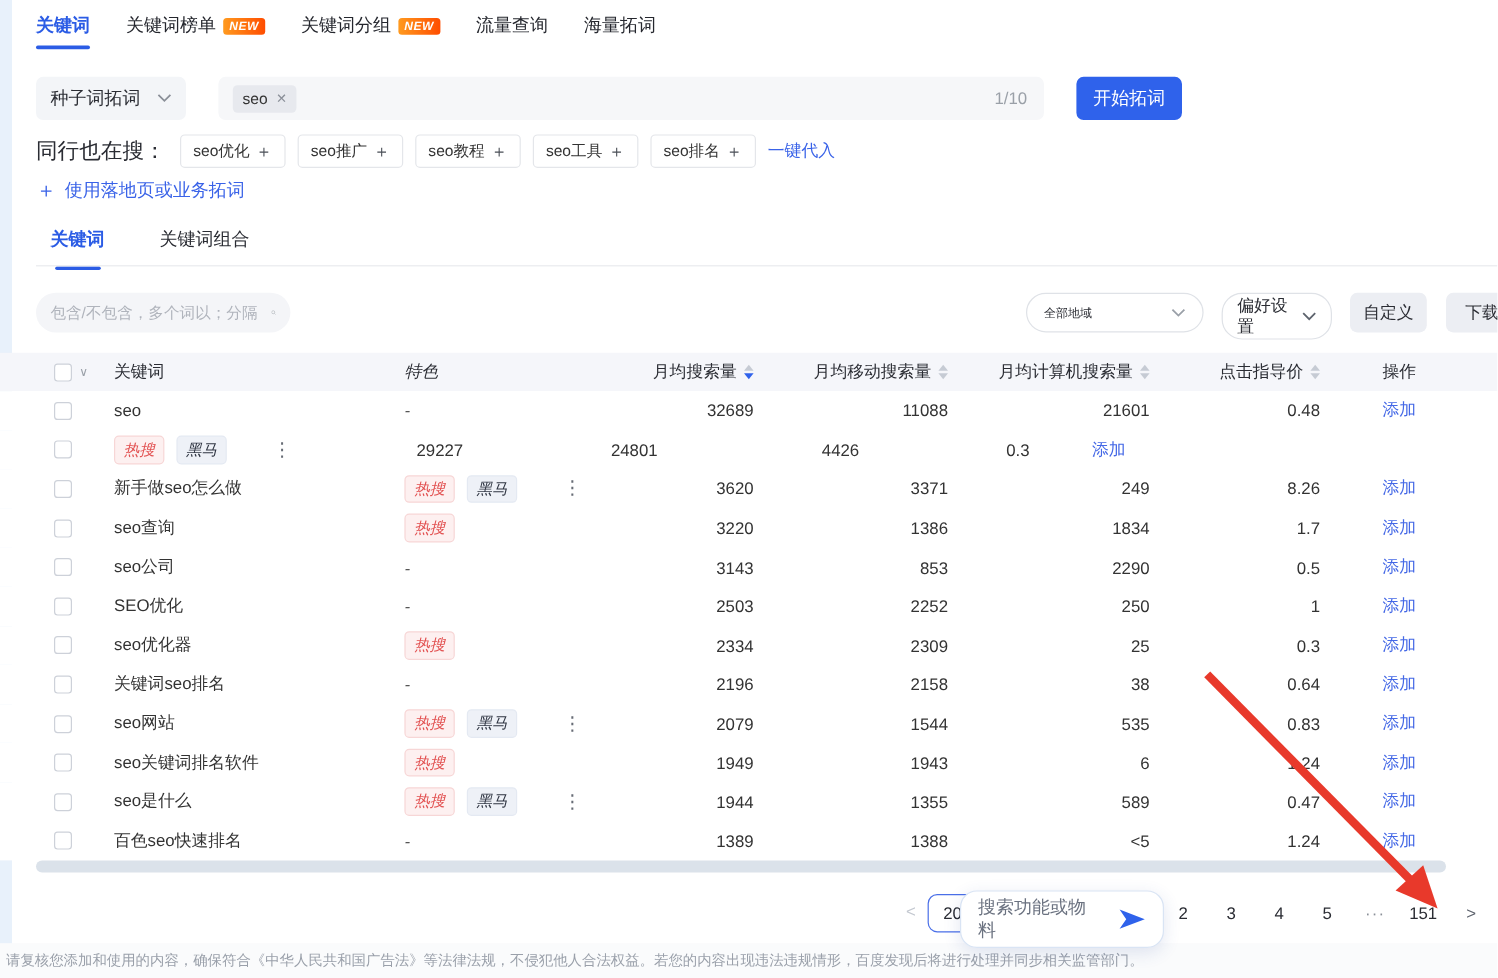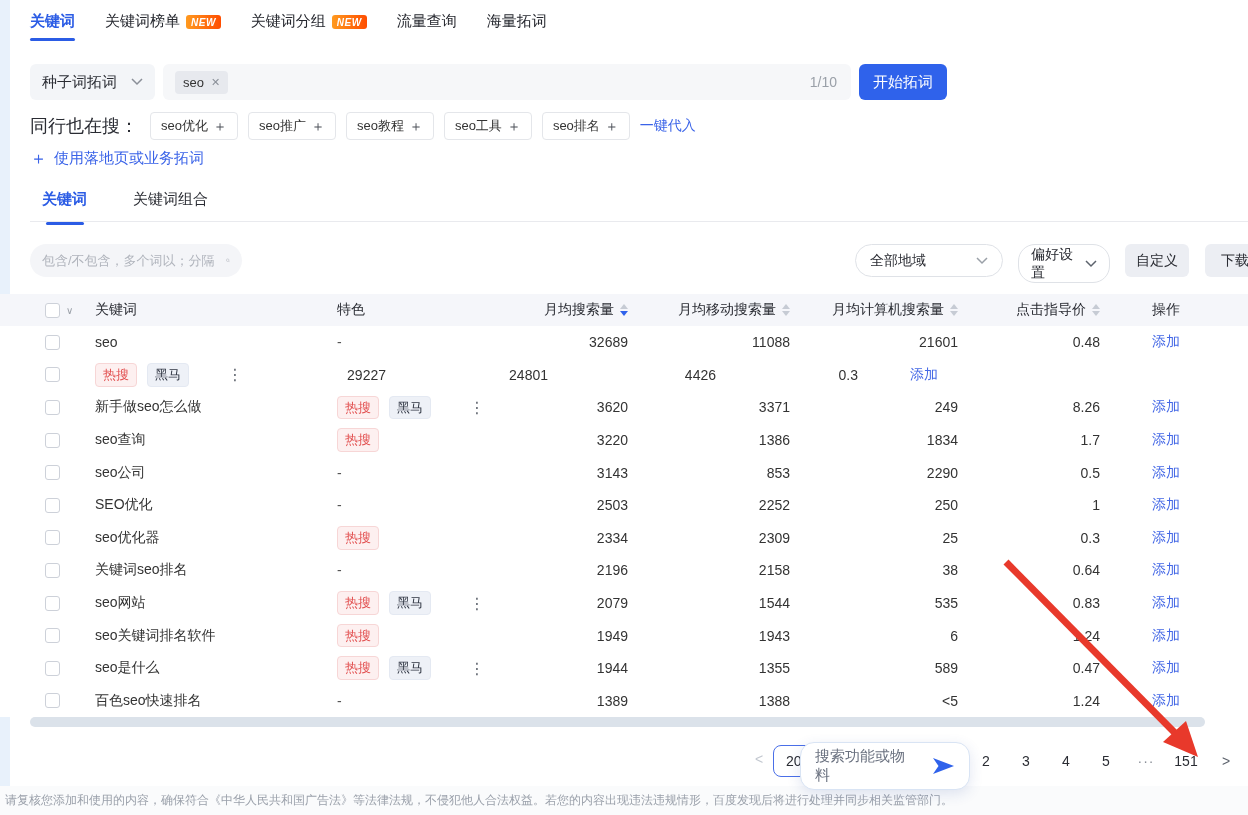--- a/index.html
+++ b/index.html
@@ -9,21 +9,21 @@
   .left-strip { position:absolute; left:0; top:0; width:10px; height:100%; background:#e8f1fb; }
 
   
   .nav-tabs { position:absolute; left:30px; top:12px; display:flex; gap:30px; align-items:flex-start; }
   .nav-tab { position:relative; display:flex; gap:6px; align-items:center; font-size:15px; color:#25272e; padding-bottom:16px; cursor:pointer; white-space:nowrap; }
   .nav-tab.active { color:#2b5ce5; font-weight:bold; }
   .nav-tab.active::after { content:""; position:absolute; left:0; right:0; bottom:6px; height:3px; border-radius:2px; background:#2b5ce5; }
   .new-badge { background:linear-gradient(90deg,#ff9a1f,#ff4d00); color:#fff; font-size:10px; font-weight:bold; font-style:italic; padding:2px 5px 1px; border-radius:3px; letter-spacing:.5px; }
 
   
-  .search-row { position:absolute; left:30px; top:64px; height:36px; display:flex; gap:8px; }
+  .search-row { position:absolute; left:30px; top:64px; height:36px; display:flex; gap:27px; }
   .seed-select { width:125px; background:#f3f5f8; border-radius:6px; display:flex; align-items:center; justify-content:space-between; padding:0 12px; font-size:15px; color:#2a2c33; cursor:pointer; }
   .term-input { position:relative; width:688px; background:#f6f7f9; border-radius:6px; display:flex; align-items:center; padding:0 12px; }
   .seo-tag { background:#e7e9ee; border-radius:4px; padding:4px 8px; font-size:13px; color:#333; display:flex; align-items:center; gap:7px; }
   .x-icon { color:#8a8f98; font-size:11px; cursor:pointer; }
   .counter { position:absolute; right:14px; color:#9aa0a8; font-size:14px; }
   .start-btn { width:88px; background:#2f62eb; color:#fff; border:none; border-radius:6px; font-size:15px; cursor:pointer; }
 
   
   .peers { position:absolute; left:30px; top:112px; display:flex; align-items:center; gap:10px; font-size:14px; }
   .peers-label { color:#2a2c33; font-size:18px; margin-right:2px; }
@@ -40,34 +40,34 @@
   .subtab { position:relative; font-size:15px; color:#2a2c33; padding-bottom:16px; cursor:pointer; }
   .subtab.active { color:#2b5ce5; font-weight:bold; }
   .subtab.active::after { content:""; position:absolute; left:4px; width:38px; bottom:0px; height:3px; border-radius:2px; background:#2b5ce5; }
   .subtab-divider { position:absolute; left:30px; top:221px; width:1218px; height:1px; background:#e9eaee; }
 
   
   .filter-row { position:absolute; left:30px; top:244px; right:0; height:33px; }
   .contain-input { position:absolute; left:0; top:0; width:212px; height:33px; background:#f4f5f8; border-radius:17px; display:flex; align-items:center; padding:0 12px; gap:8px; }
   .contain-input input { flex:1; border:none; outline:none; background:transparent; font-size:13px; color:#333; font-family:inherit; }
   .contain-input input::placeholder { color:#b0b4bc; }
-  .region-select { position:absolute; left:825px; width:148px; height:33px; background:#fff; border:1px solid #dfe2e7; border-radius:17px; display:flex; align-items:center; justify-content:space-between; padding:0 14px; font-size:14px; color:#2a2c33; cursor:pointer; }
+  .region-select { position:absolute; left:825px; width:148px; height:33px; background:#fff; border:1px solid #dfe2e7; border-radius:17px; display:flex; align-items:center; justify-content:space-between; padding:0 14px; font-size:10px; color:#2a2c33; cursor:pointer; }
   .pref-select { position:absolute; left:988px; width:92px; height:39px; background:#fff; border:1px solid #dfe2e7; border-radius:17px; display:flex; align-items:center; justify-content:space-between; padding:0 12px; font-size:14px; color:#2a2c33; cursor:pointer; }
   .soft-btn { position:absolute; height:33px; background:#eceef3; border:none; border-radius:6px; font-size:14px; color:#2a2c33; cursor:pointer; font-family:inherit; }
   .btn-custom { left:1095px; width:64px; }
   .btn-download { left:1175px; width:60px; }
 
   
   .ktable { position:absolute; left:0; top:294px; width:1248px; }
   .thead { display:flex; align-items:center; height:32px; background:#f5f6fa; font-size:14px; color:#2a2c33; }
   .trow { display:flex; align-items:center; height:32.6px; font-size:14px; background:#fff; }
   .cell { flex:none; }
   .c-check { width:95px; padding-left:45px; display:flex; align-items:center; gap:6px; }
   .c-kw { width:242px; }
-  .c-feat { width:178px; display:flex; align-items:center; gap:10px; }
+  .c-feat { width:178px; display:flex; align-items:center; gap:10px;font-style:italic; }
   .c-num { display:flex; justify-content:flex-end; align-items:center; white-space:nowrap; }
   .n1 { width:113px; } .n2 { width:162px; } .n3 { width:168px; } .n4 { width:142px; }
   .c-act { width:148px; padding-left:52px; }
   .checkbox { width:15px; height:15px; border:1px solid #cdd1d9; border-radius:3px; background:#fff; display:inline-block; cursor:pointer; }
   .hdr-chevron { color:#9aa0a8; font-size:10px; }
   .sorter { display:inline-flex; flex-direction:column; margin-left:6px; gap:2px; }
   .car { width:0; height:0; border-left:4px solid transparent; border-right:4px solid transparent; }
   .car.up { border-bottom:5px solid #c6cbd4; }
   .car.down { border-top:5px solid #c6cbd4; }
   .car.down.active { border-top-color:#2f62eb; }

